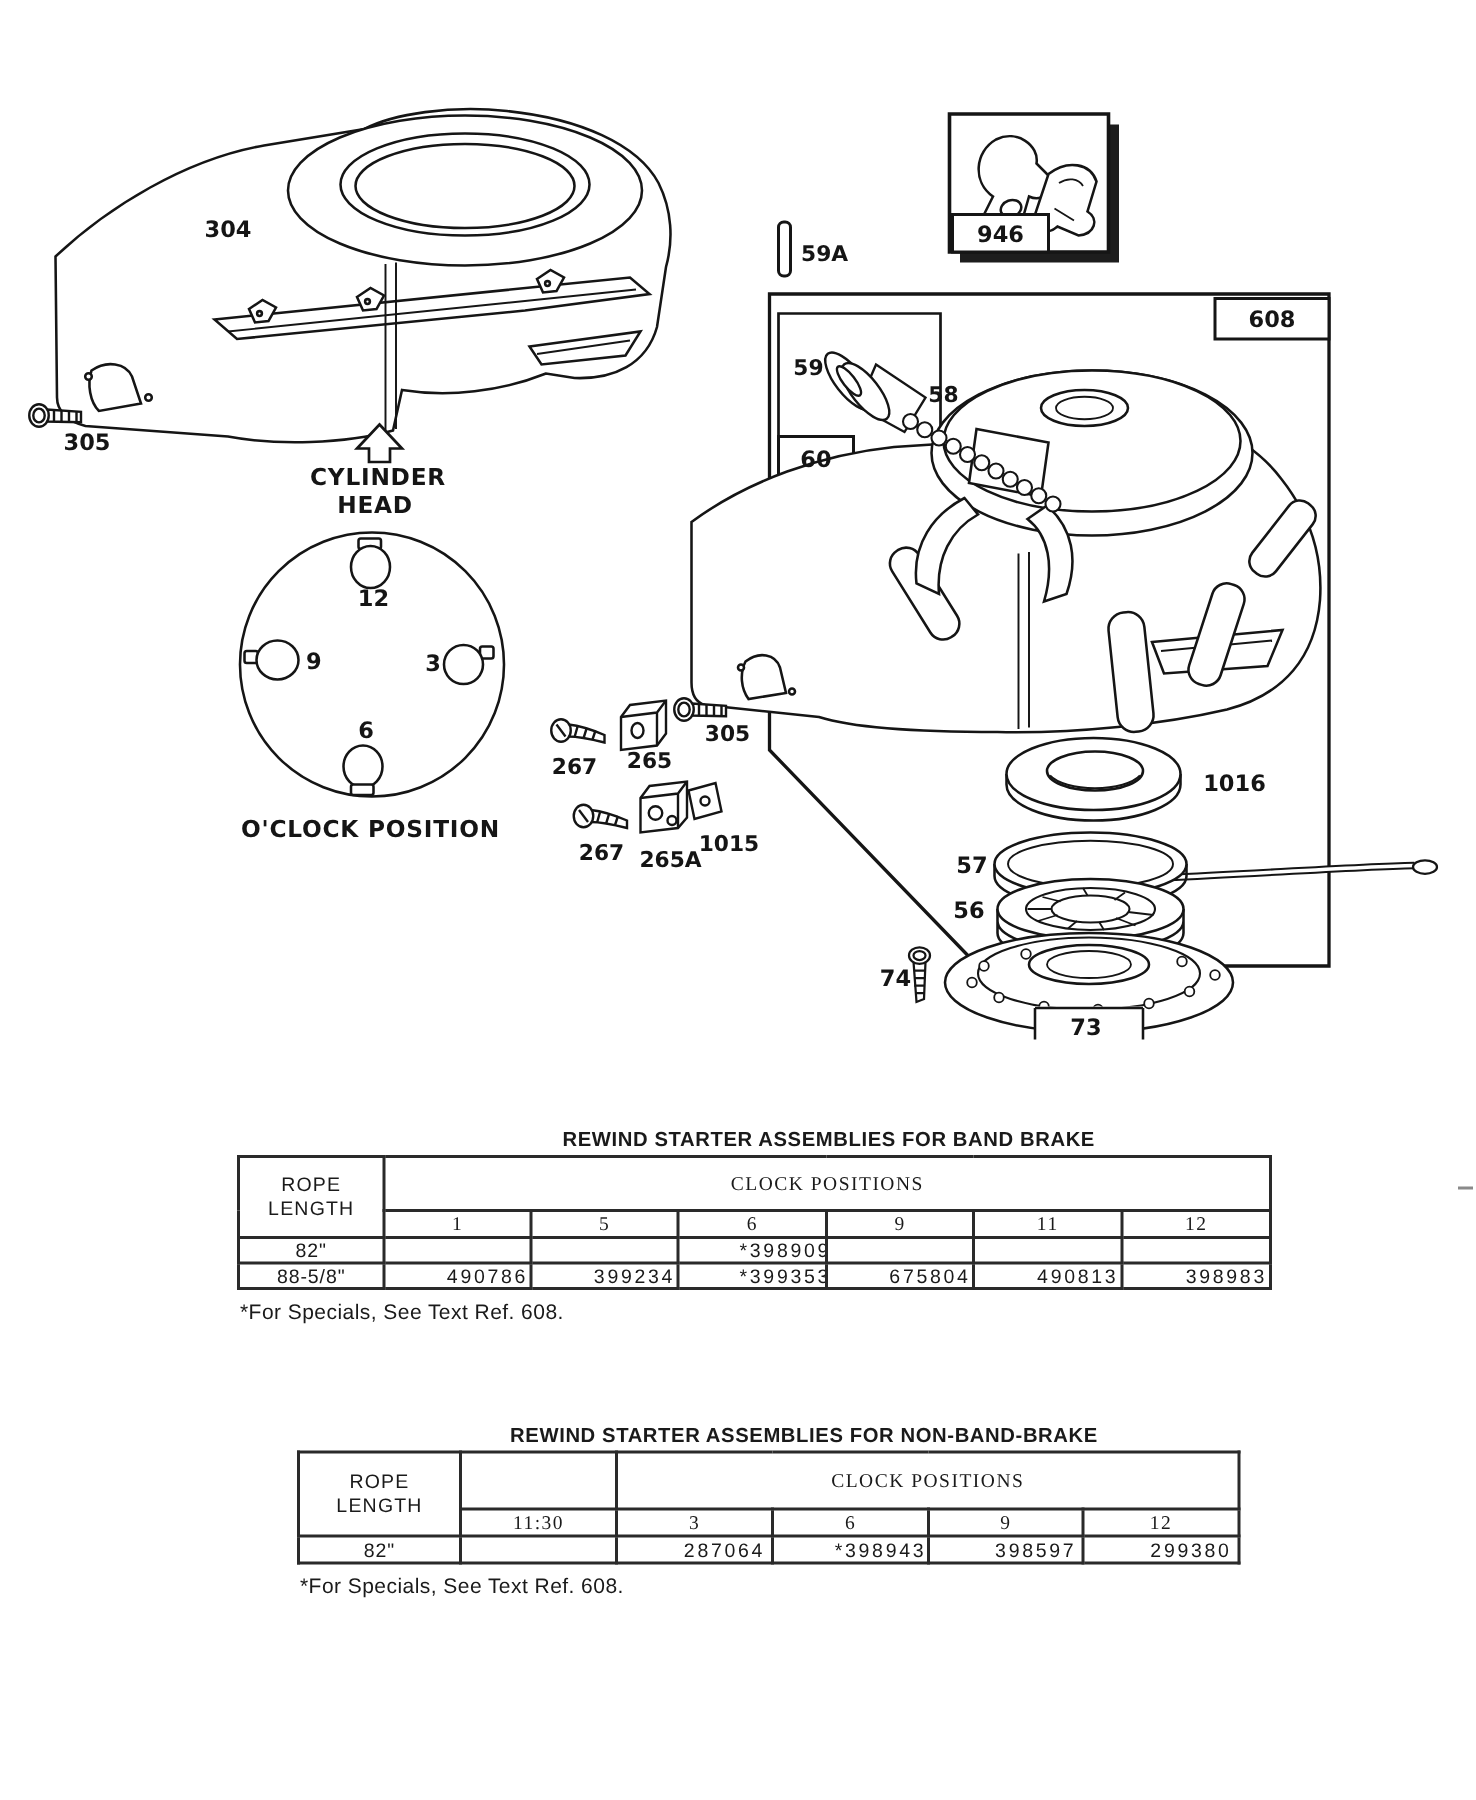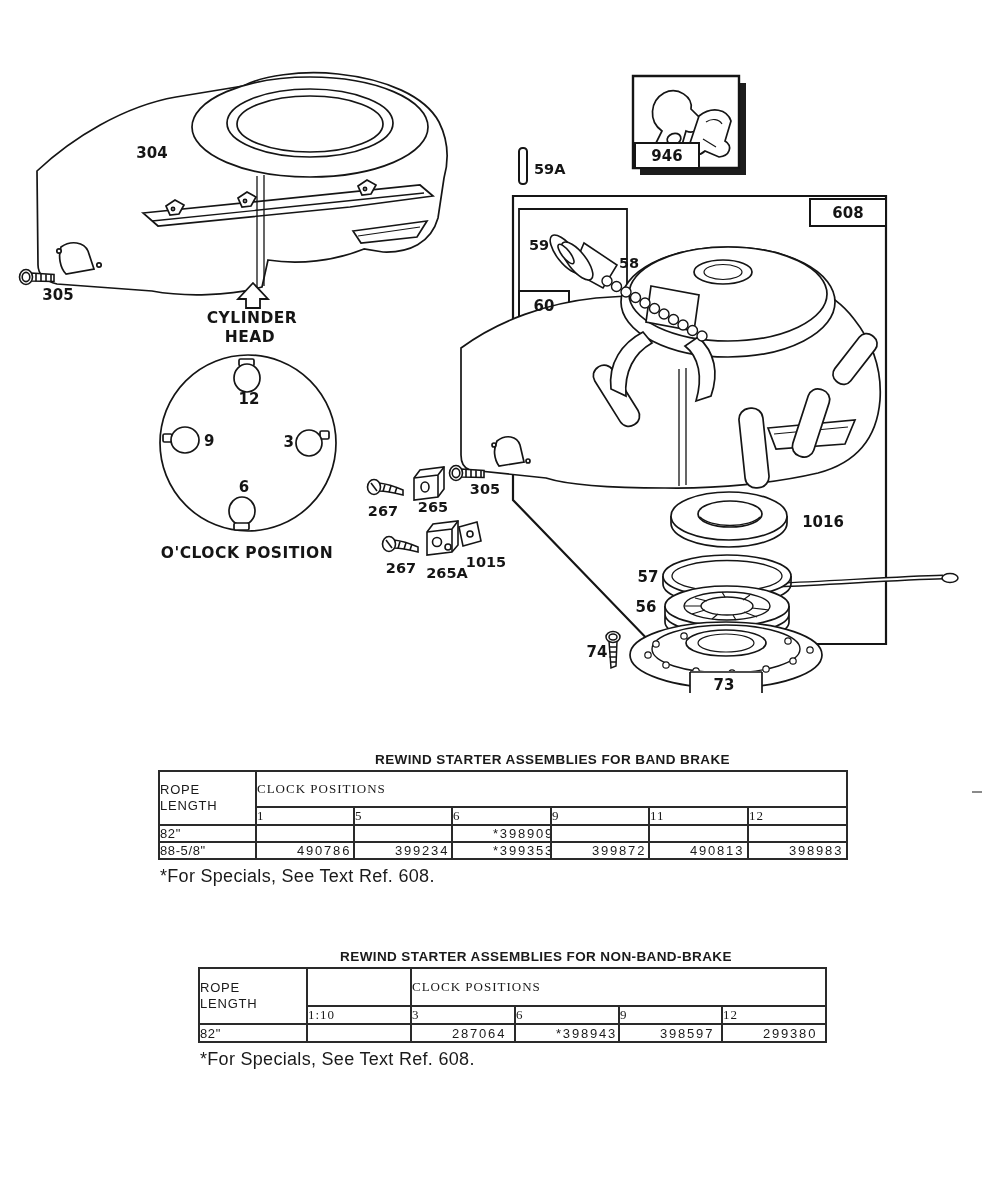--- a/index.html
+++ b/index.html
@@ -9,27 +9,27 @@
   }
   #diagram{position:absolute;left:0;top:0;}
   #diagram path,#diagram rect,#diagram ellipse,#diagram circle,#diagram polygon,#diagram line{
     vector-effect:non-scaling-stroke;
   }
   #diagram text{font-family:"DejaVu Sans",sans-serif;font-weight:bold;fill:#151515;}
   .tbl-wrap{position:absolute;}
   .tbl-title{text-align:center;font-weight:bold;font-size:13.5px;letter-spacing:.4px;
     margin-bottom:3px;white-space:nowrap;}
   table{border-collapse:collapse;table-layout:fixed;background:#fff;}
-  td{border:2px solid #2a2a2a;font-size:13px;text-align:left;vertical-align:middle;
+  td{border:2px solid #2a2a2a;font-size:13px;text-align:center;vertical-align:middle;
     padding:0;overflow:hidden;white-space:nowrap;}
   td.hdr{font-size:13px;letter-spacing:1px;font-family:Liberation Serif, serif;}
   td.num{letter-spacing:1.8px;padding-left:40px;}
   td.rope{letter-spacing:.6px;}
   .rope-hd div{line-height:16px;letter-spacing:.8px;}
-  .footnote{font-size:18px;margin-top:6px;padding-left:2px;letter-spacing:.3px;}
+  .footnote{font-size:14px;margin-top:6px;padding-left:2px;letter-spacing:.3px;}
   .artifact{position:absolute;background:#8a8a8a;}
 </style>
 </head>
 <body>
 
 <svg id="diagram" width="984" height="745" viewBox="0 0 984 745">
   <defs>
     <g id="g-bolt" fill="#fff" stroke="#151515" stroke-width="1.6">
       <path d="M 5 -4 L 28 -2.5 L 28 4.5 L 5 4 Z"></path>
       <path fill="none" d="M 10 -3.3 l 0 7.5 M 15 -3 l 0 7.3 M 20 -2.8 l 0 7.2 M 25 -2.6 l 0 7"></path>
@@ -295,21 +295,21 @@
       <td class="num">*398909</td>
       <td class="num"></td>
       <td class="num"></td>
       <td class="num"></td>
     </tr>
     <tr style="height:17px;">
       <td class="rope">88-5/8"</td>
       <td class="num">490786</td>
       <td class="num">399234</td>
       <td class="num">*399353</td>
-      <td class="num">399872</td>
+      <td class="num">675804</td>
       <td class="num">490813</td>
       <td class="num">398983</td>
     </tr>
   </tbody>
     </table>
   <div class="footnote">*For Specials, See Text Ref. 608.</div>
 </div>
 
 <div class="tbl-wrap" style="left:198px;top:949px;width:676px;">
   <div class="tbl-title">REWIND STARTER ASSEMBLIES FOR NON-BAND-BRAKE</div>
@@ -325,21 +325,21 @@
     <tbody>
         <tr style="height:38px;">
       <td rowspan="2" class="rope-hd">
         <div>ROPE</div>
         <div>LENGTH</div>
       </td>
       <td></td>
       <td colspan="4" class="hdr">CLOCK POSITIONS</td>
     </tr>
     <tr style="height:17px;">
-      <td class="hdr">1:10</td>
+      <td class="hdr">11:30</td>
       <td class="hdr">3</td>
       <td class="hdr">6</td>
       <td class="hdr">9</td>
       <td class="hdr">12</td>
     </tr>
     <tr style="height:18px;">
       <td class="rope">82"</td>
       <td class="num"></td>
       <td class="num">287064</td>
       <td class="num">*398943</td>

